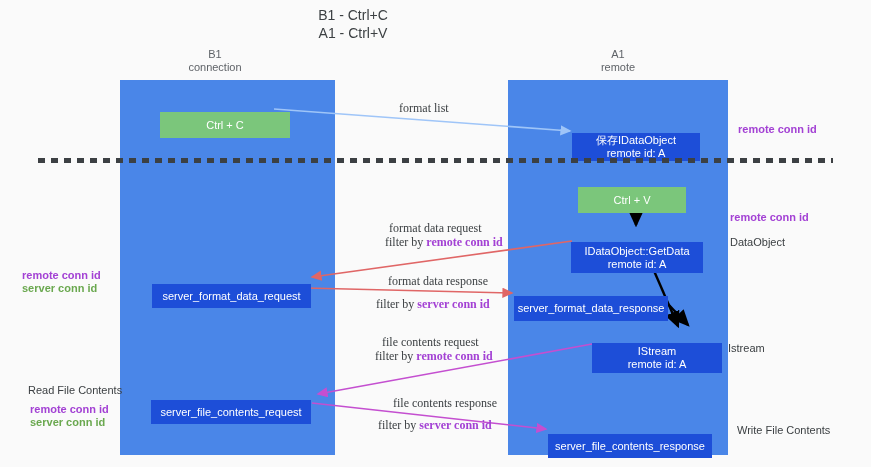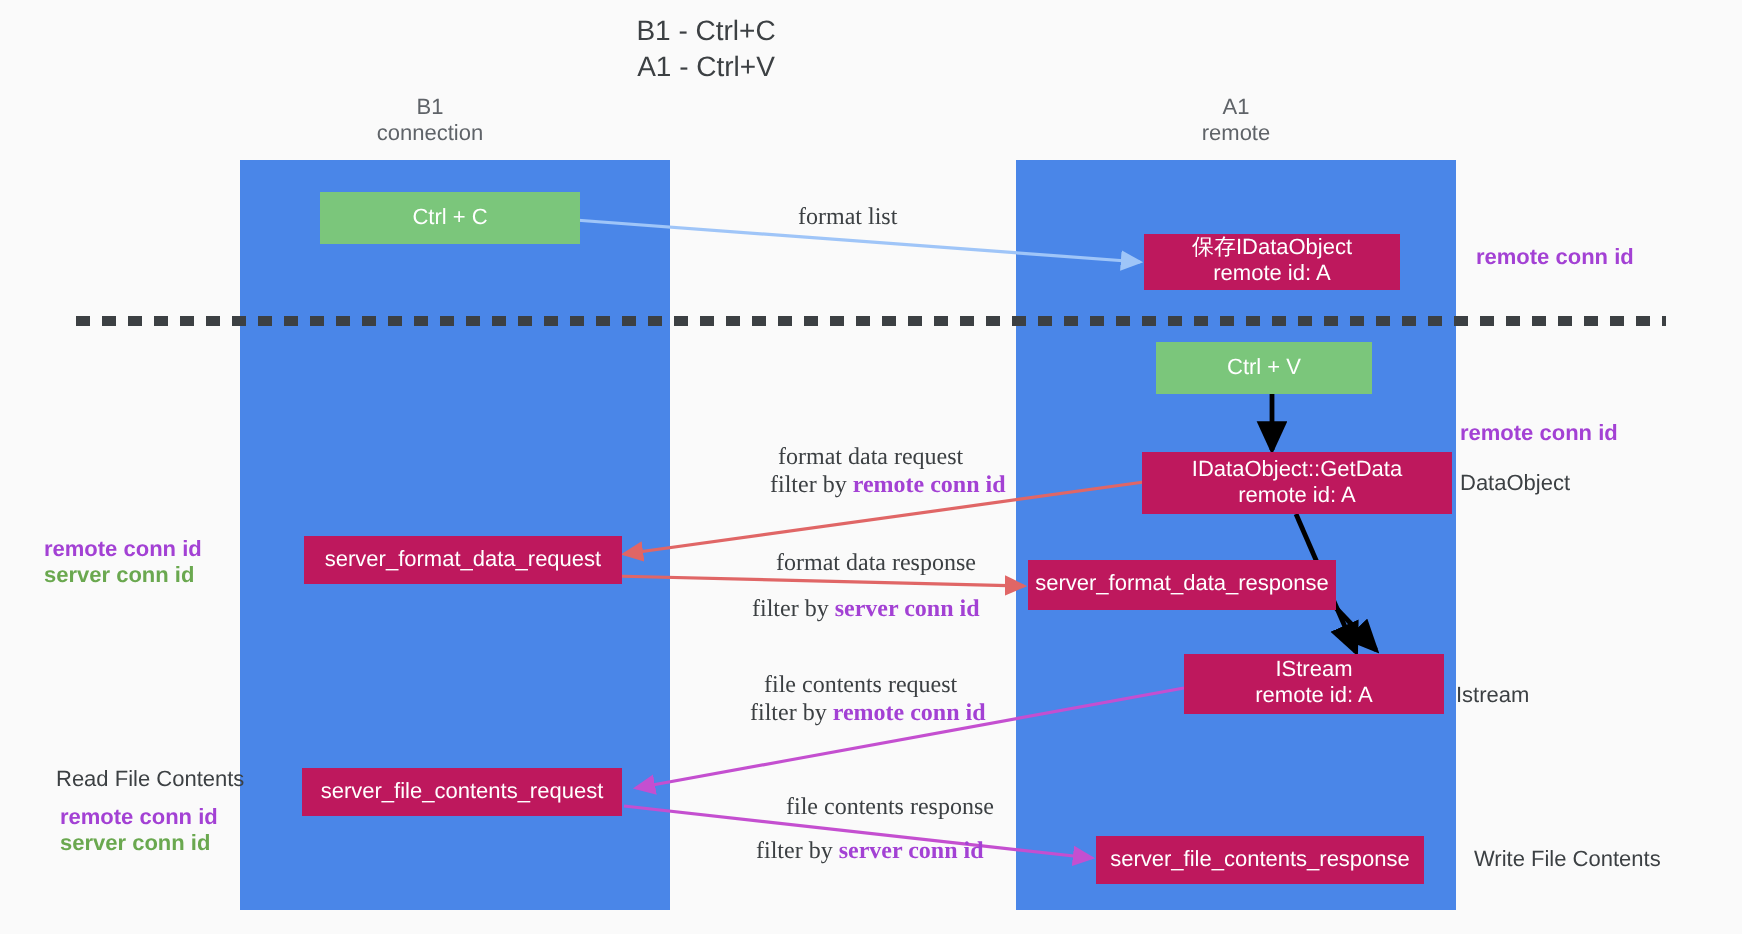--- a/index.html
+++ b/index.html
@@ -32,23 +32,24 @@
     position:absolute;left:38px;top:158px;width:795px;height:5px;
     background-image:repeating-linear-gradient(to right,#3c4043 0px,#3c4043 7px,transparent 7px,transparent 13px);
   }
 
   
   .node{
     position:absolute;box-sizing:border-box;
     display:flex;flex-direction:column;align-items:center;justify-content:center;
     color:#ffffff;font-size:11px;line-height:13px;text-align:center;
     padding:2px 4px;
+    margin-top:16px;
   }
   .node.green{background:#7bc67b;}
-  .node.orange{background:#be185d;}
+  .node.orange{background:#1d4ed8;}
   .node .l2{display:block;}
 
   
   .lbl{position:absolute;font-size:11px;line-height:13px;color:#3c4043;white-space:nowrap;}
   .lbl.purple{color:#a341d4;font-weight:bold;}
   .lbl.green{color:#6aa84f;font-weight:bold;}
 
   .edgelbl{position:absolute;font-size:12px;line-height:13px;color:#3c4043;white-space:nowrap;font-family:Liberation Serif, serif;}
   .edgelbl .hl{color:#a341d4;font-weight:bold;}
 
@@ -115,21 +116,21 @@
 
   <div class="node orange" style="left:572px;top:117px;width:128px;height:28px;">
     <span>保存IDataObject</span>
     <span class="l2">remote id: A</span>
   </div>
 
   <div class="node green" style="left:578px;top:171px;width:108px;height:26px;">
     <span>Ctrl + V</span>
   </div>
 
-  <div class="node orange" style="left:571px;top:226px;width:155px;height:31px;">
+  <div class="node orange" style="left:571px;top:226px;width:132px;height:31px;">
     <span>IDataObject::GetData</span>
     <span class="l2">remote id: A</span>
   </div>
 
   <div class="node orange" style="left:152px;top:268px;width:159px;height:24px;">
     <span>server_format_data_request</span>
   </div>
 
   <div class="node orange" style="left:514px;top:280px;width:154px;height:25px;align-items:center;">
     <span>server_format_data_response</span>

